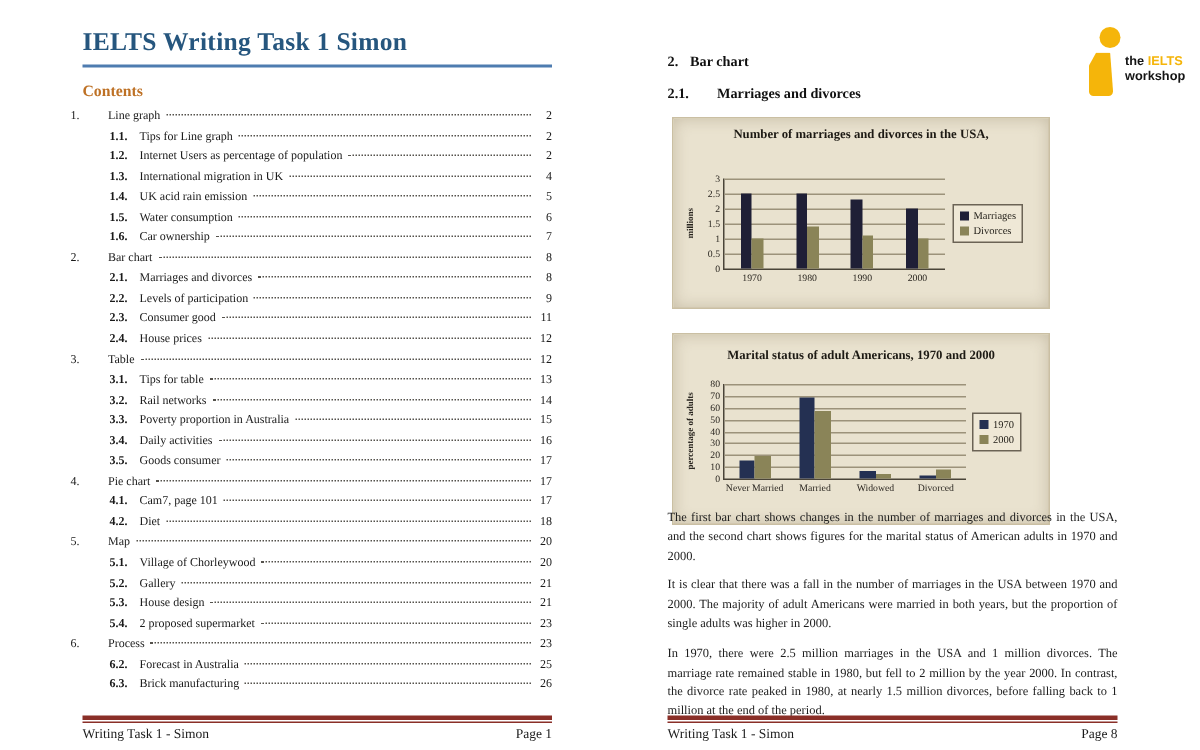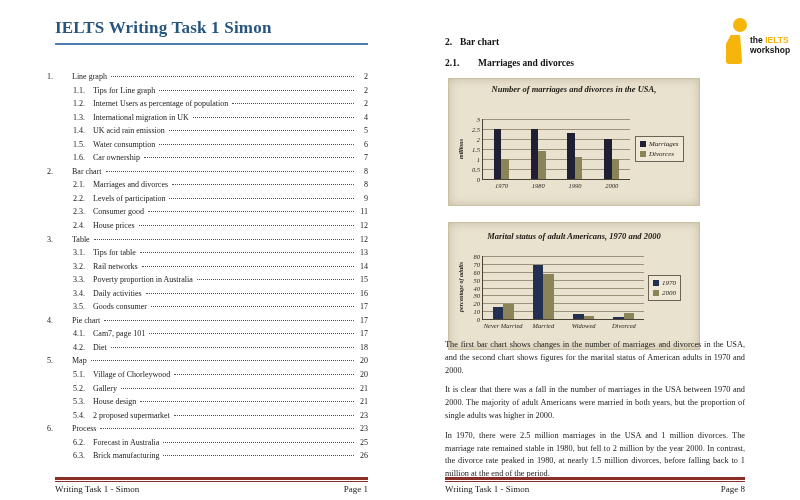--- a/index.html
+++ b/index.html
@@ -14,21 +14,21 @@
   .doc-title{
     margin:0;font-size:17px;font-weight:600;letter-spacing:.2px;
     color:#26567E;padding-bottom:5px;border-bottom:2px solid #4E7CB0;
     font-family:"Liberation Serif", serif;
   }
   .contents-heading{margin-top:11px;font-size:10.5px;font-weight:bold;color:#BE7125;}
   .toc{position:absolute;left:47px;top:72px;width:321px;}
   .toc-row{display:flex;align-items:baseline;height:13.55px;font-size:8px;color:#1a1a1a;}
   .toc-row.lvl2{padding-left:26px;}
   .toc-row.lvl1 .toc-num{flex:0 0 25px;}
-  .toc-row.lvl2 .toc-num{flex:0 0 20px;}
+  .toc-row.lvl2 .toc-num{flex:0 0 20px;font-weight:bold;}
   .toc-label{flex:0 0 auto;white-space:nowrap;padding-right:2px;}
   .toc-dots{flex:1 1 auto;border-bottom:1px dotted #55524c;transform:translateY(-2px);margin:0 2px;}
   .toc-page{flex:0 0 auto;min-width:12px;text-align:right;}
   
   .footer{position:absolute;top:477px;}
   .footer.left{left:55px;width:313px;}
   .footer.right{left:445px;width:300px;}
   .footer-rule{height:1px;border-top:3px solid #8A2F28;border-bottom:1px solid #8A2F28;}
   .footer-text{display:flex;justify-content:space-between;font-size:9px;margin-top:2px;color:#1a1a1a;}
   
@@ -46,21 +46,21 @@
     position:absolute;left:4px;top:23px;width:16px;height:29px;background:#F5B50A;
     border-radius:3px;
     clip-path:polygon(30% 0%, 88% 0%, 100% 88%, 100% 100%, 0% 100%, 0% 30%);
   }
   .logo-text{position:absolute;left:28px;top:23px;font-family:"Liberation Sans", sans-serif;
     font-weight:bold;font-size:8.5px;line-height:10px;color:#141414;white-space:nowrap;}
   .logo-text .brand{color:#F5B50A;}
   
   .scan{
     position:absolute;width:250px;height:126px;background:#E9E2CF;
-    border:1px solid #CABFA3;box-shadow:inset 0 0 10px rgba(110,95,60,.28);font-style:italic;
+    border:1px solid #CABFA3;box-shadow:inset 0 0 10px rgba(110,95,60,.28);
   }
   #chart1{left:448px;top:78px;}
   #chart2{left:448px;top:222px;}
   .chart-title{position:absolute;left:0;right:0;top:5px;text-align:center;font-weight:bold;
     font-size:8.5px;line-height:10px;color:#1d1a14;}
   #chart2 .chart-title{top:8px;}
   .plot{position:absolute;border-left:1px solid #4a4438;border-bottom:1px solid #4a4438;}
   #chart1 .plot{left:33px;top:40px;width:147px;height:60px;}
   #chart2 .plot{left:33px;top:33px;width:161px;height:63px;}
   .gridline{position:absolute;left:0;right:0;height:1px;background:#9C927A;}
@@ -77,20 +77,21 @@
   #chart1 .legend{left:186px;top:57px;}
   #chart2 .legend{left:199px;top:52px;}
   .legend-item{display:flex;align-items:center;gap:3px;font-size:7px;line-height:8px;color:#1d1a14;white-space:nowrap;}
   .legend-swatch{width:6px;height:6px;flex:0 0 auto;display:inline-block;}
 </style>
 </head>
 <body>
 
 <div class="lpage">
   <h1 class="doc-title">IELTS Writing Task 1 Simon</h1>
+  <div class="contents-heading">Contents</div>
 </div>
 
 <div class="toc">
     <div class="toc-row lvl1">
       <span class="toc-num">1.</span>
       <span class="toc-label">Line graph</span>
       <span class="toc-dots"></span>
       <span class="toc-page">2</span>
     </div>
     <div class="toc-row lvl2">

